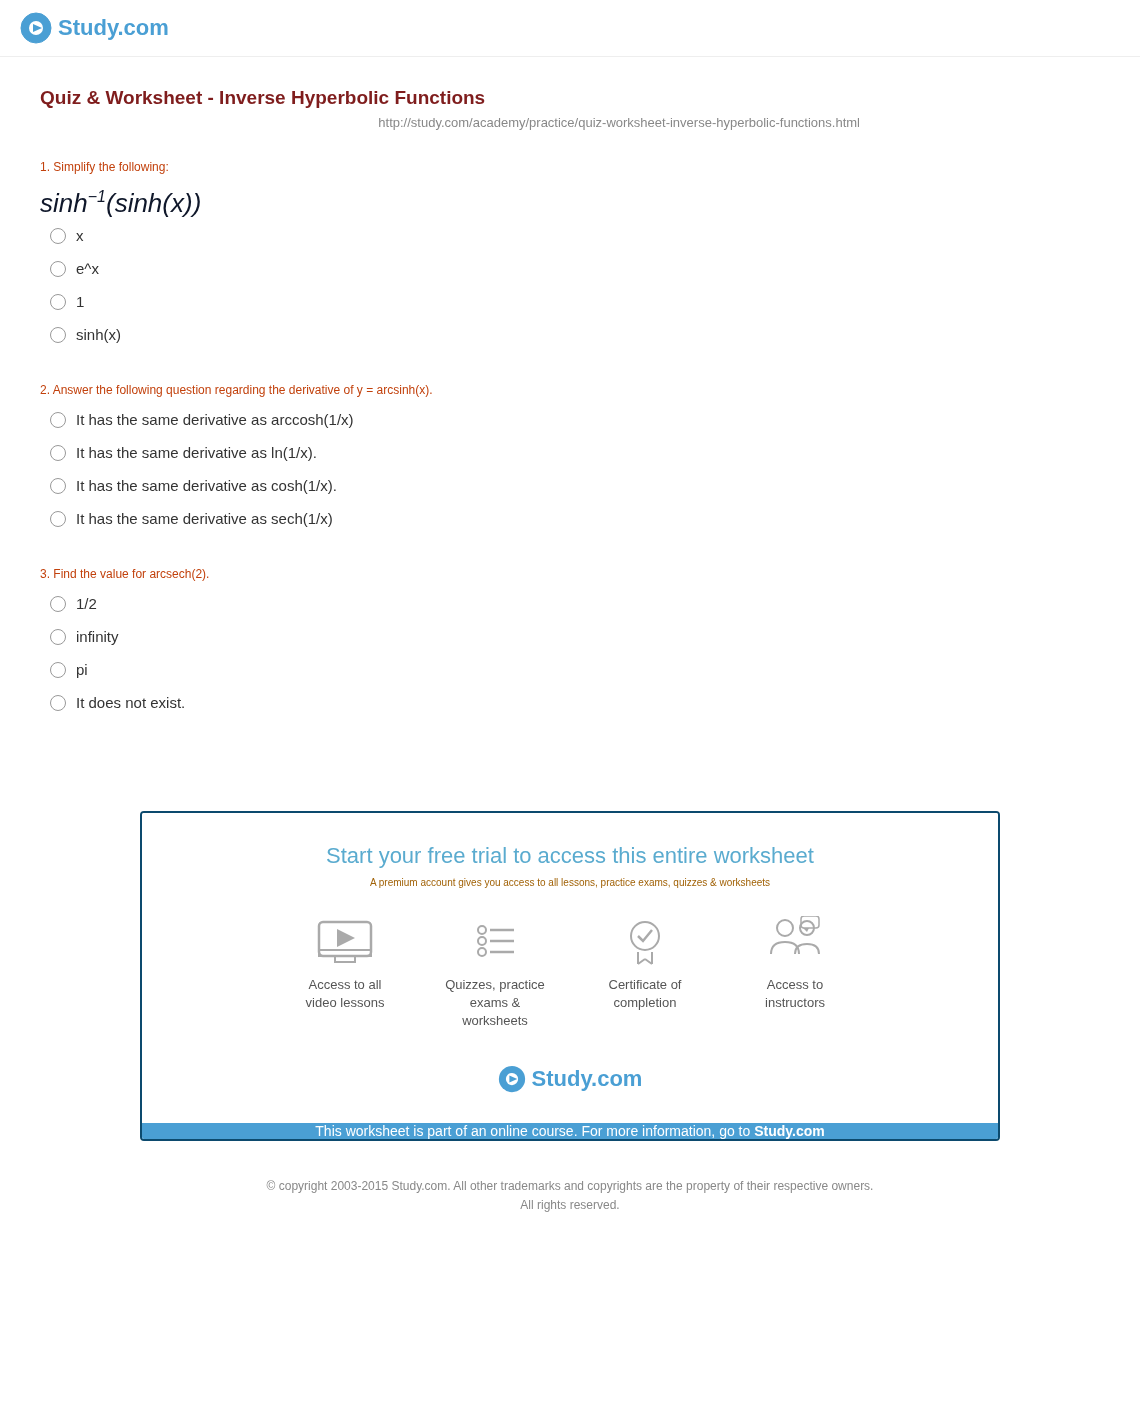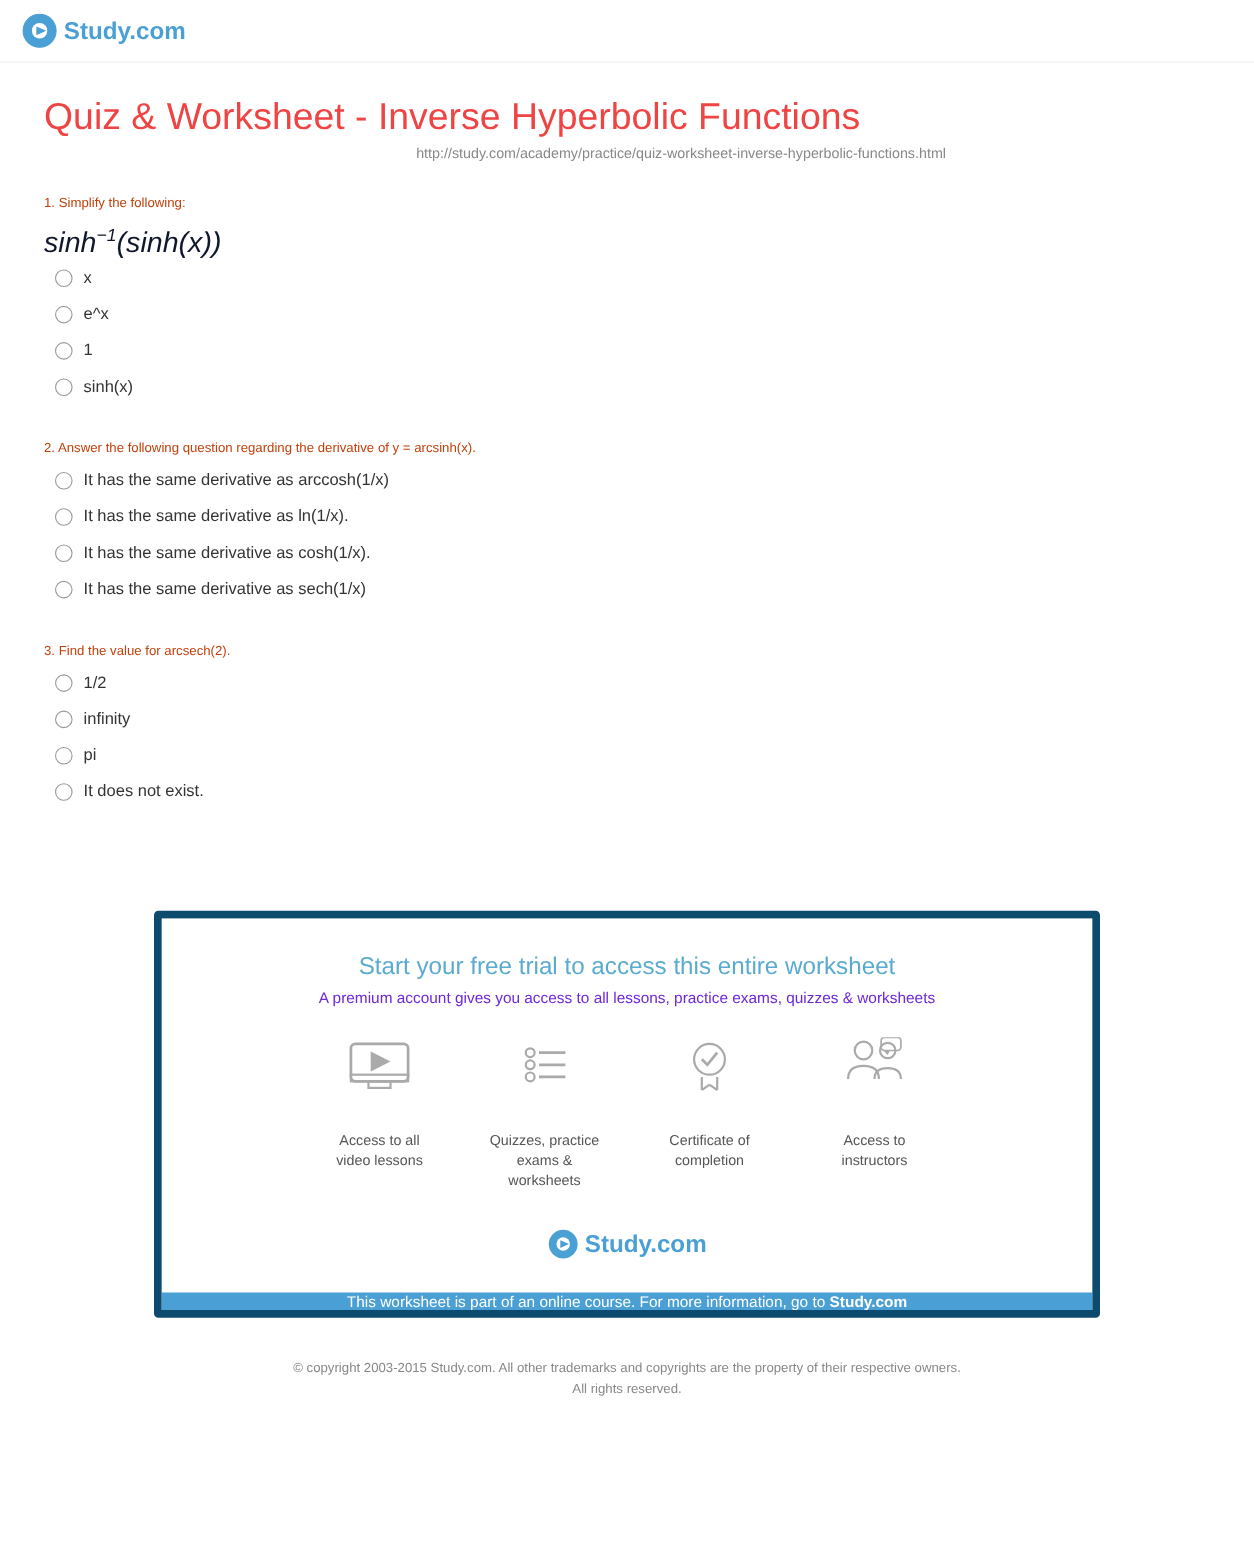--- a/index.html
+++ b/index.html
@@ -32,23 +32,23 @@
       color: #333;
     }
     .logo-text span {
       color: #4a9fd4;
     }
     .main-content {
       padding: 20px 40px;
       max-width: 900px;
     }
     .page-title {
-      font-size: 34px;
-      font-weight: normal;
-      color: #ef4444;
+      font-size: 19px;
+      font-weight: bold;
+      color: #7f1d1d;
       margin-bottom: 6px;
       margin-top: 10px;
     }
     .page-url {
       font-size: 13px;
       color: #888;
       margin-bottom: 30px;
       text-align: right;
     }
     .question-block {
@@ -84,37 +84,37 @@
       width: 16px;
       height: 16px;
       border: 1.5px solid #999;
       border-radius: 50%;
       flex-shrink: 0;
       background: #fff;
       display: inline-block;
     }
     .promo-box {
       margin: 40px 140px 20px 140px;
-      border: 7px solid #0c4a6e;
+      border: 2px solid #0c4a6e;
       border-radius: 4px;
       overflow: hidden;
     }
     .promo-inner {
       padding: 30px 40px 20px 40px;
       background: #fff;
       text-align: center;
     }
     .promo-title {
       font-size: 22px;
       color: #5aabcf;
       margin-bottom: 8px;
     }
     .promo-subtitle {
-      font-size: 14px;
-      color: #6d28d9;
+      font-size: 10px;
+      color: #a16207;
       margin-bottom: 28px;
     }
     .promo-features {
       display: flex;
       justify-content: center;
       gap: 40px;
       margin-bottom: 24px;
     }
     .feature-item {
       display: flex;
@@ -128,21 +128,20 @@
       height: 50px;
       display: flex;
       align-items: center;
       justify-content: center;
     }
     .feature-label {
       font-size: 13px;
       color: #555;
       text-align: center;
       line-height: 1.4;
-      margin-top: 25px;
     }
     .promo-logo {
       display: flex;
       align-items: center;
       justify-content: center;
       gap: 6px;
       margin-bottom: 0px;
       padding: 10px 0;
     }
     .promo-logo-text {

